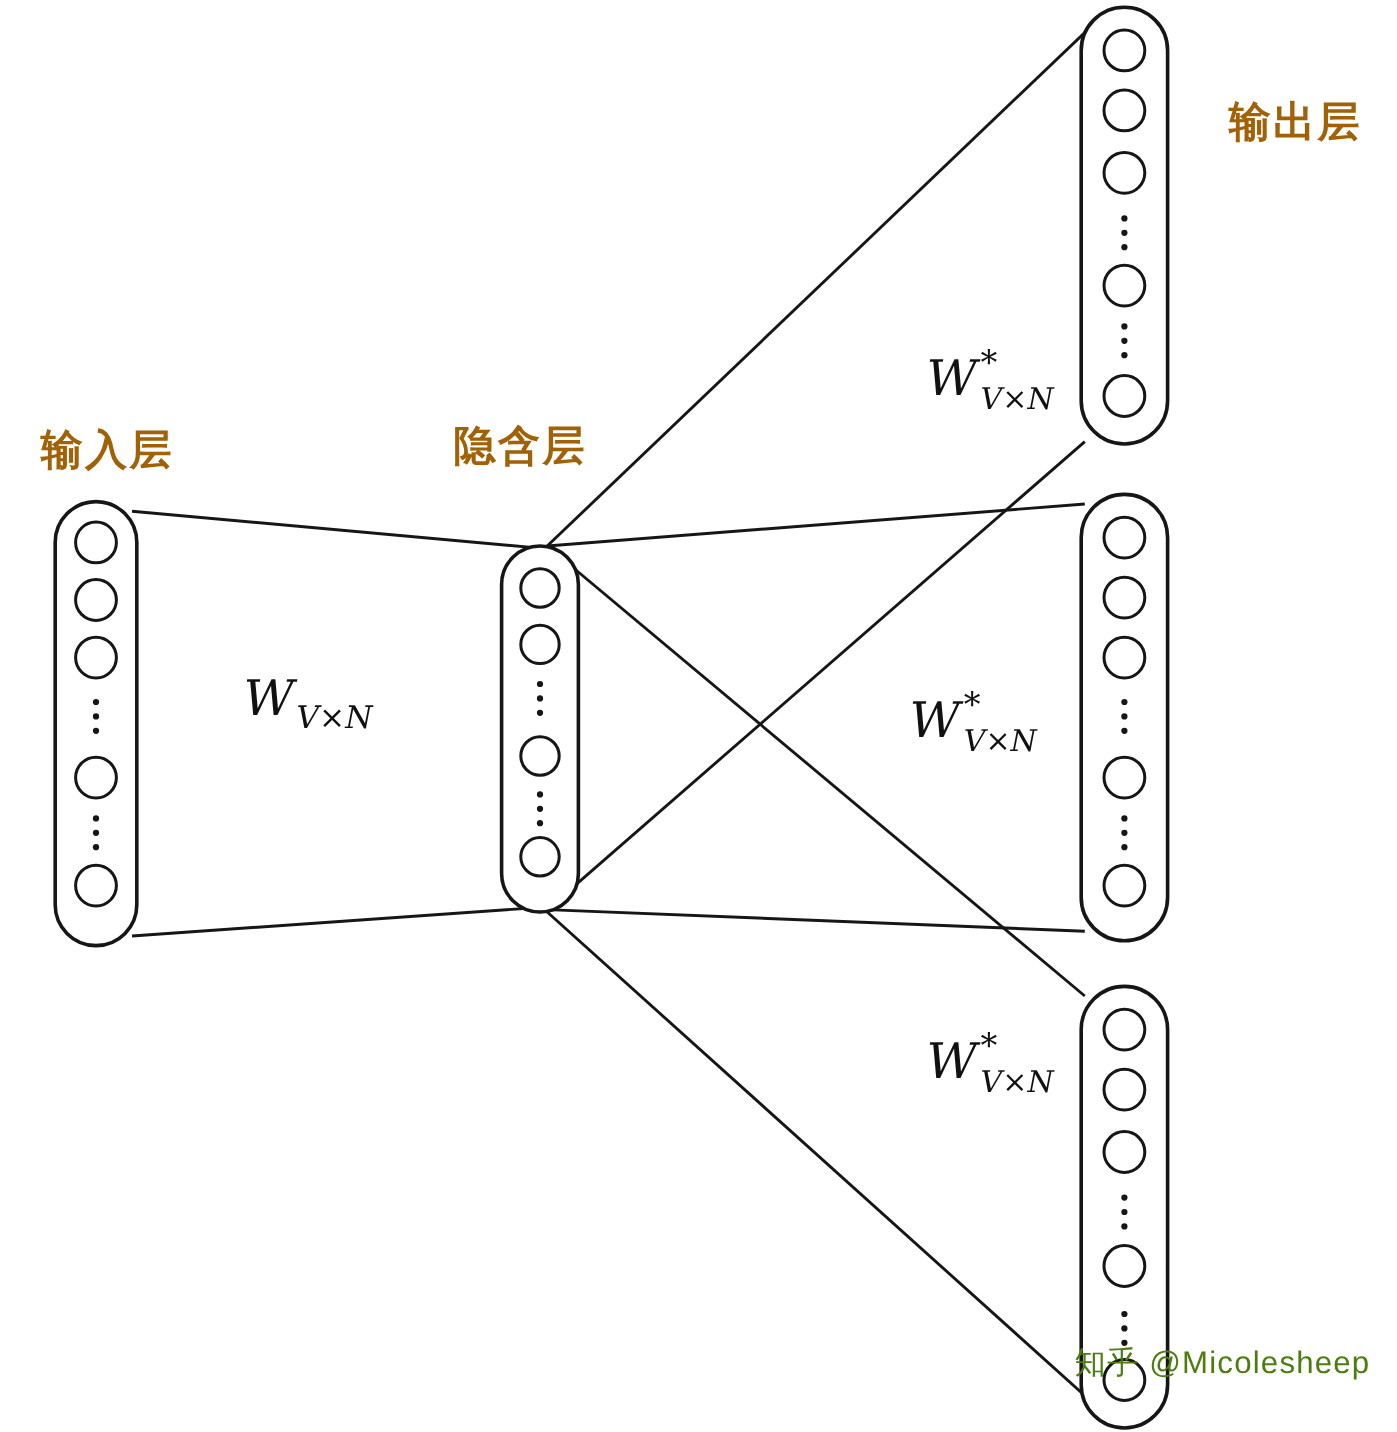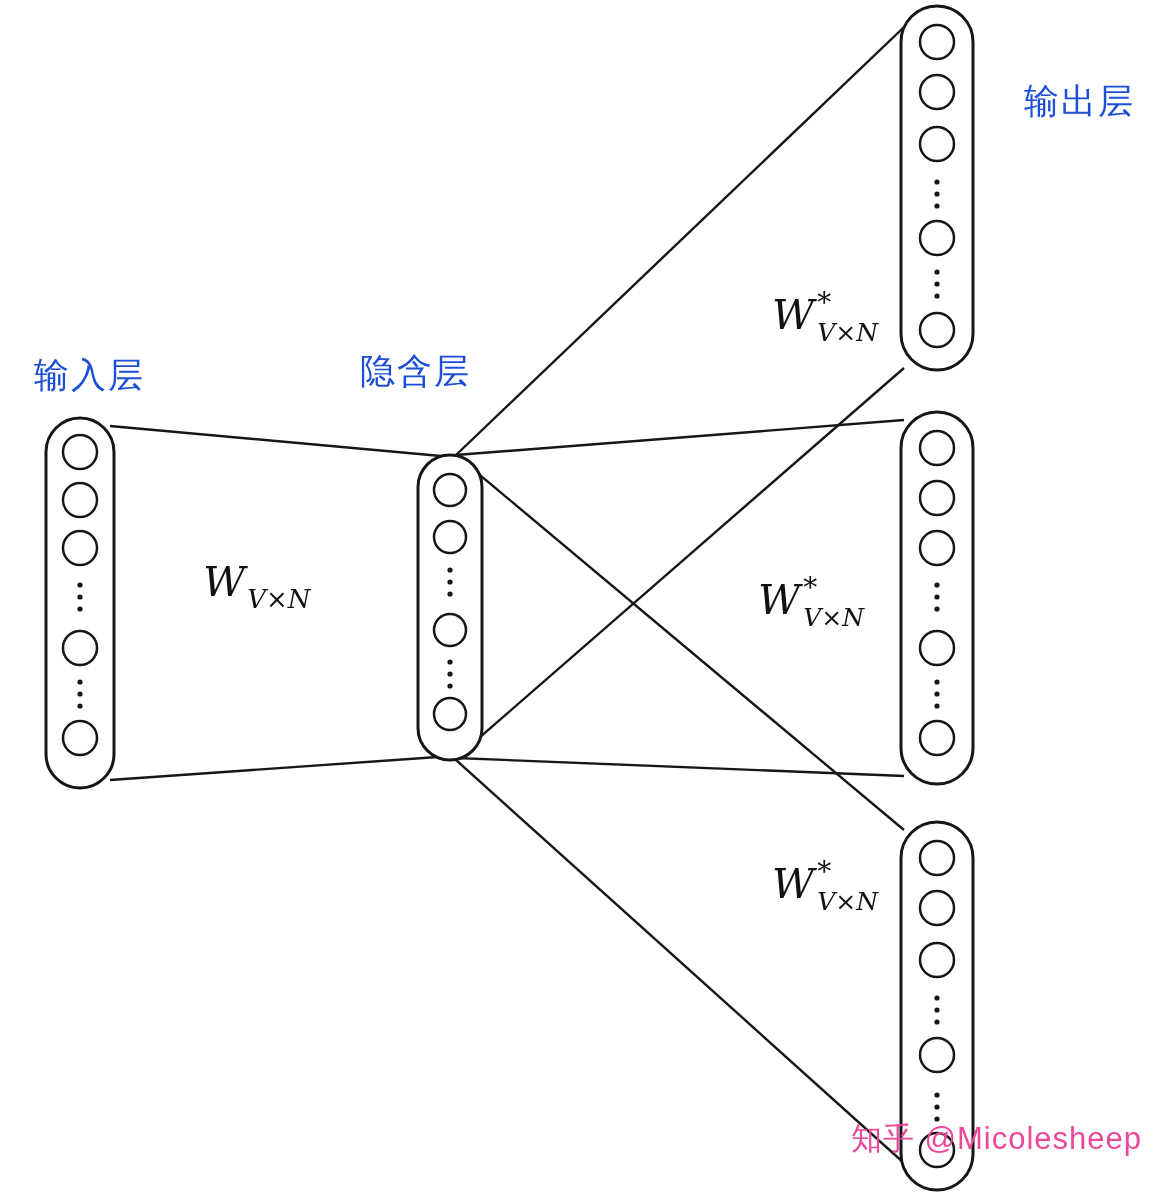--- a/index.html
+++ b/index.html
@@ -7,22 +7,22 @@
     position:relative;
     width:1164px;height:1193px;
     background:#ffffff;
     overflow:hidden;
     font-family:"Liberation Sans",sans-serif;
   }
   .canvas svg{position:absolute;left:0;top:0;}
   .label{
     position:absolute;
     font-size:35px;
-    font-weight:400;
-    color:#1d4ed8;
+    font-weight:700;
+    color:#a16207;
     letter-spacing:2px;
     white-space:nowrap;
     text-align:right;
   }
   .wlabel{
     position:absolute;
     color:#111111;
     font-family:"DejaVu Serif",serif;
     white-space:nowrap;
     display:flex;
@@ -55,23 +55,23 @@
   }
   .wsub2{
     font-size:25px;
     font-style:italic;
     line-height:24px;
   }
   .watermark{
     position:absolute;
     right:22px;
     top:1118px;
-    font-size:31px;
+    font-size:26px;
     font-weight:500;
-    color:#ec4899;
+    color:#4d7c0f;
     letter-spacing:1px;
     white-space:nowrap;
   }
 </style>
 </head>
 <body>
 
 <div class="canvas">
 
   <svg width="1164" height="1193" viewBox="0 0 1164 1193">
@@ -177,21 +177,21 @@
           <circle cx="937" cy="1022" r="2.6"></circle>
         <circle cx="937" cy="1095" r="2.6"></circle>
           <circle cx="937" cy="1107" r="2.6"></circle>
           <circle cx="937" cy="1119" r="2.6"></circle>
       </g>
     </g>
   </svg>
 
   <div class="label" style="left:34px;top:352px">输入层</div>
 
-  <div class="label" style="left:360px;top:348px">隐含层</div>
+  <div class="label" style="left:378px;top:348px">隐含层</div>
 
   <div class="label" style="left:1024px;top:78px">输出层</div>
 
   <div class="wlabel" style="left:203px;top:560px">
     <span class="wbase">W</span>
     <span class="wsub-inline">V×N</span>
   </div>
 
   <div class="wlabel" style="left:772px;top:293px">
     <span class="wbase">W</span>

